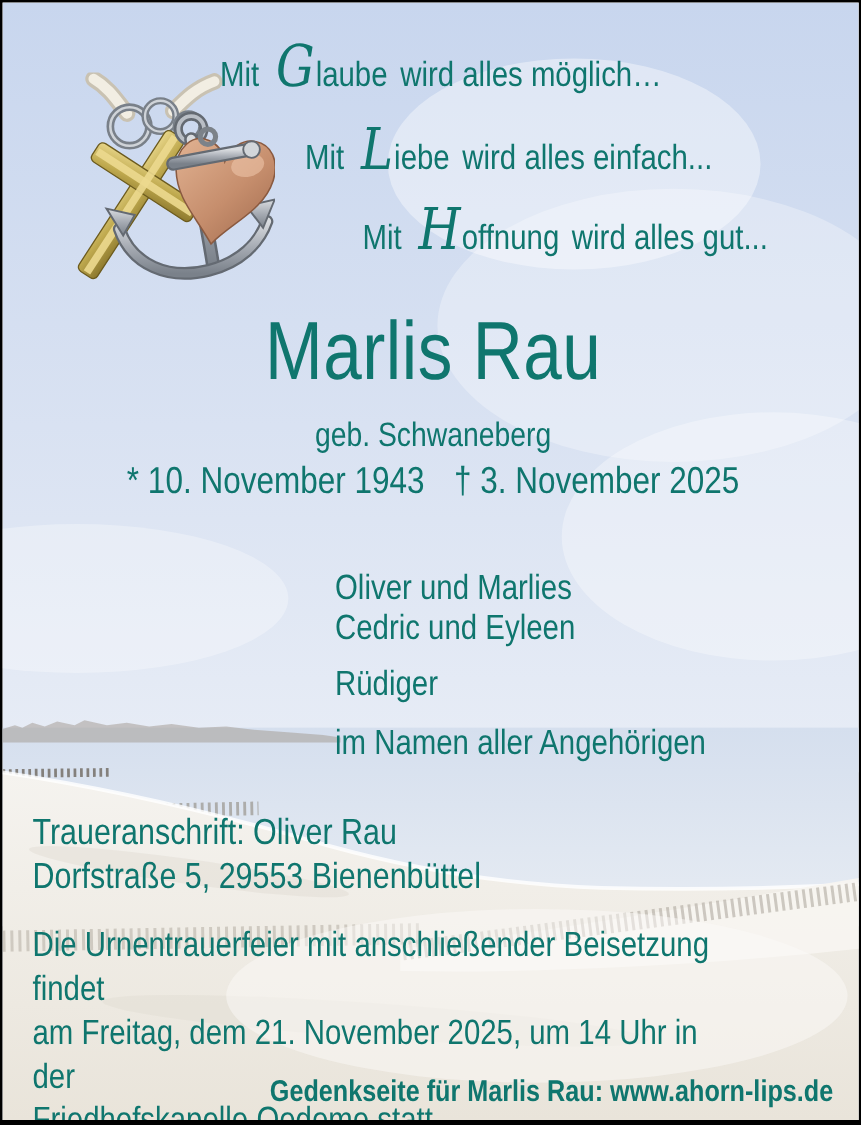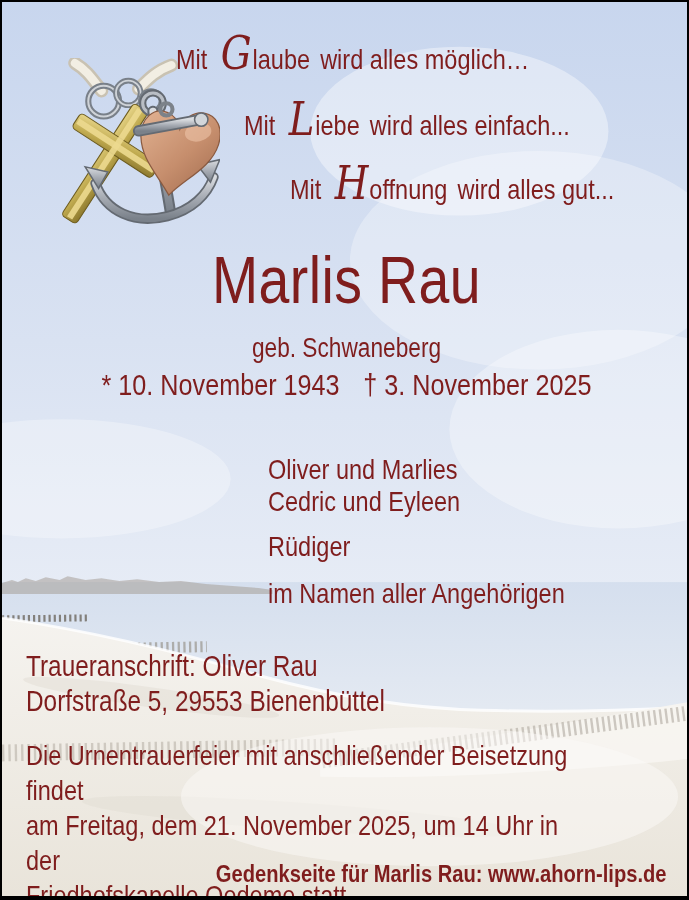--- a/index.html
+++ b/index.html
@@ -4,21 +4,21 @@
 <style>
   html,body{margin:0;padding:0;background:#ffffff;}
   .ad{
     position:relative;
     width:689px;height:900px;
     box-sizing:border-box;
     border:2px solid #000;
     border-bottom-width:4px;
     overflow:hidden;
     font-family:"Liberation Sans", sans-serif;
-    color:#7f1d1d;
+    color:#0f766e;
   }
   .bg{position:absolute;left:0;top:0;width:100%;height:100%;}
   .pendant{position:absolute;left:48px;top:56px;width:170px;height:190px;}
 
   .txt{position:absolute;transform:scaleX(0.84);transform-origin:0 0;line-height:1.15;}
   .center{left:0;width:689px;text-align:center;transform-origin:50% 0;}
   .right{transform-origin:100% 0;}
 
   .quote{display:flex;align-items:baseline;font-size:28px;white-space:pre;}
   .quote .mit{margin-right:16px;}

